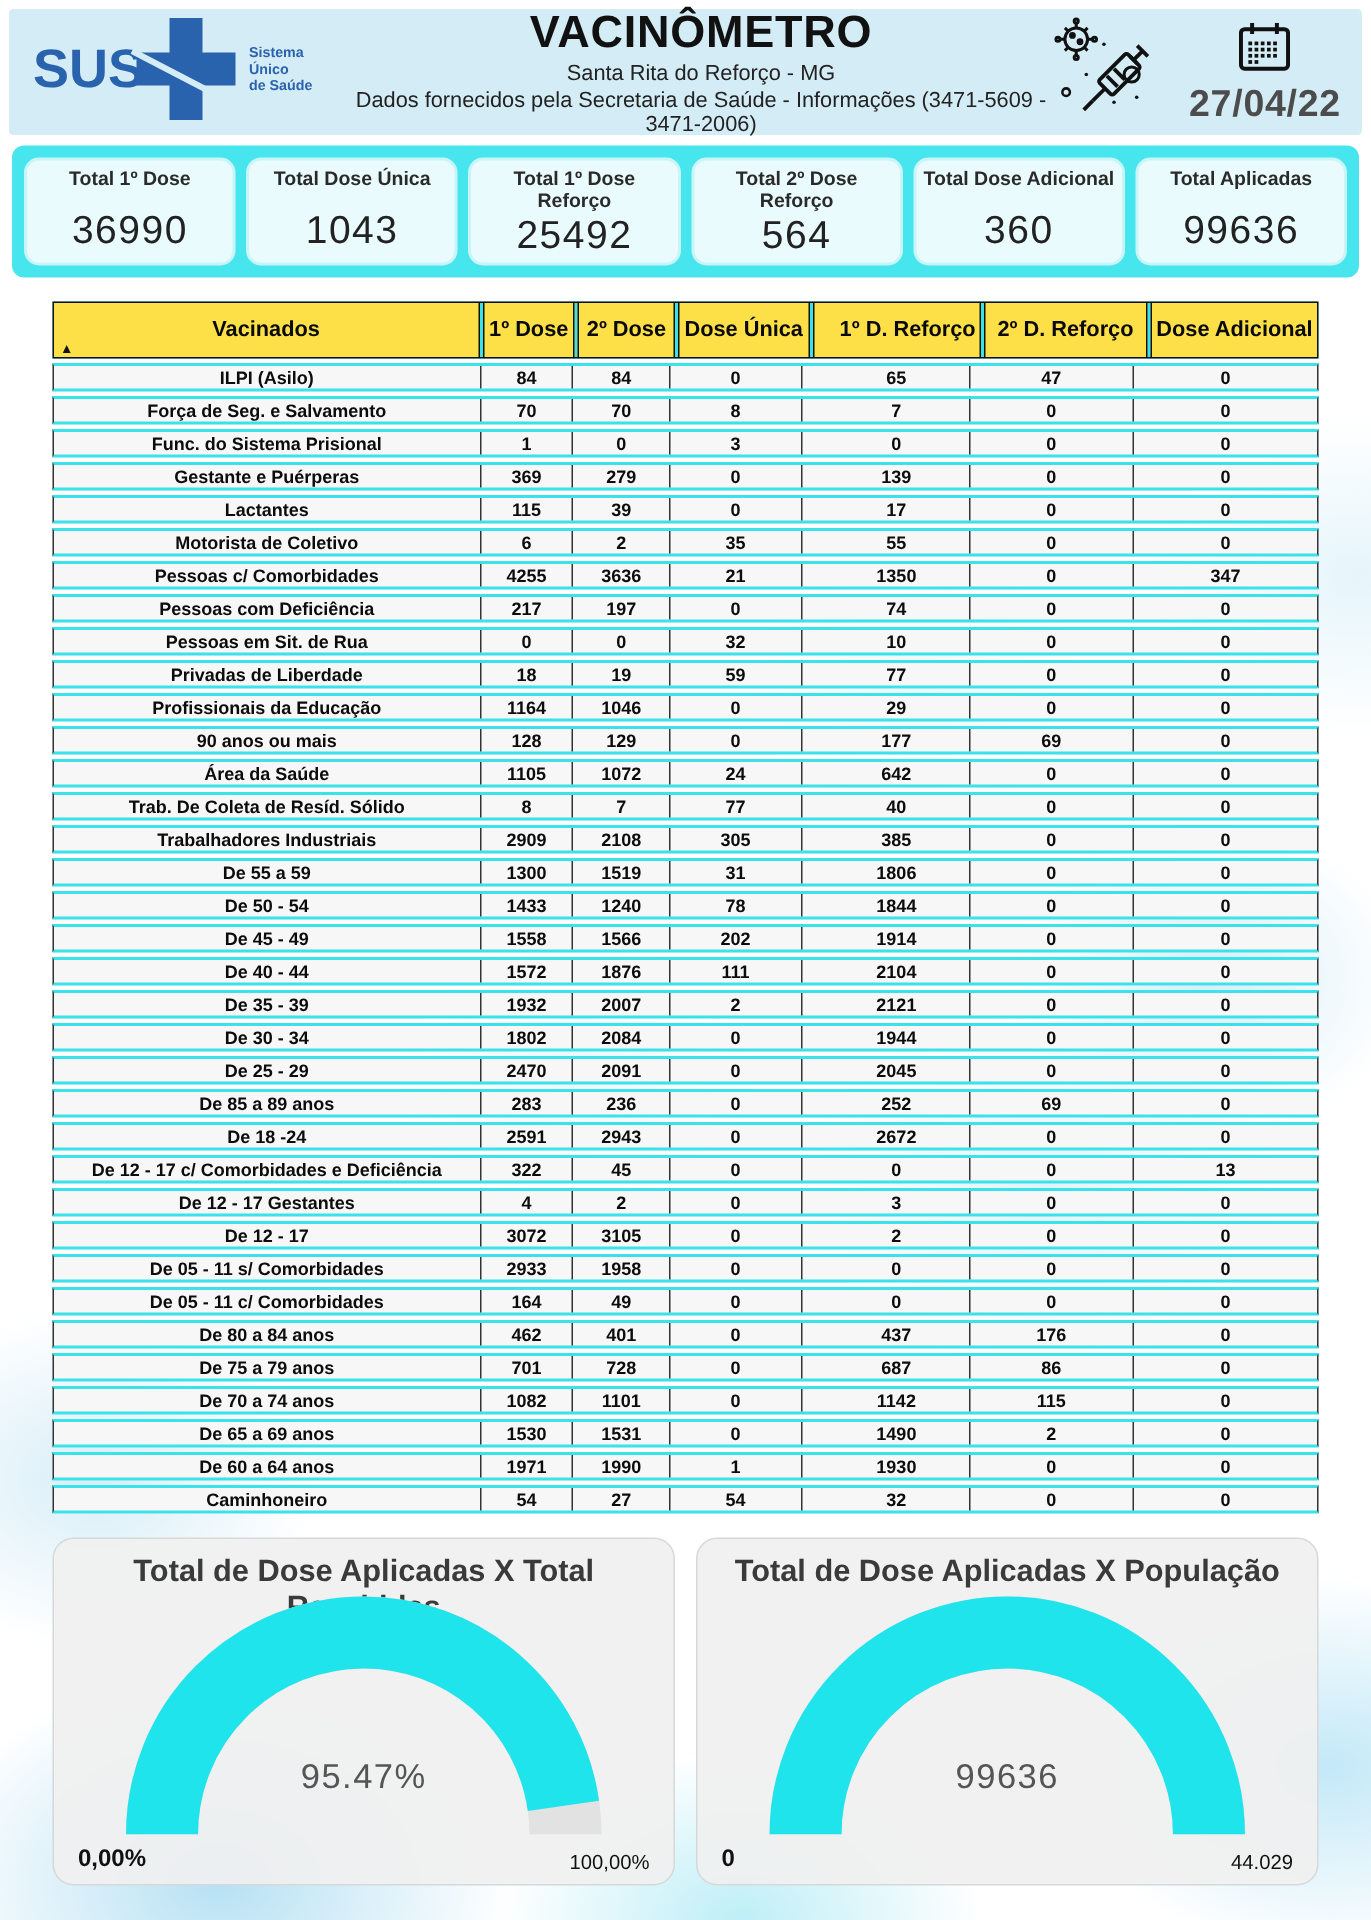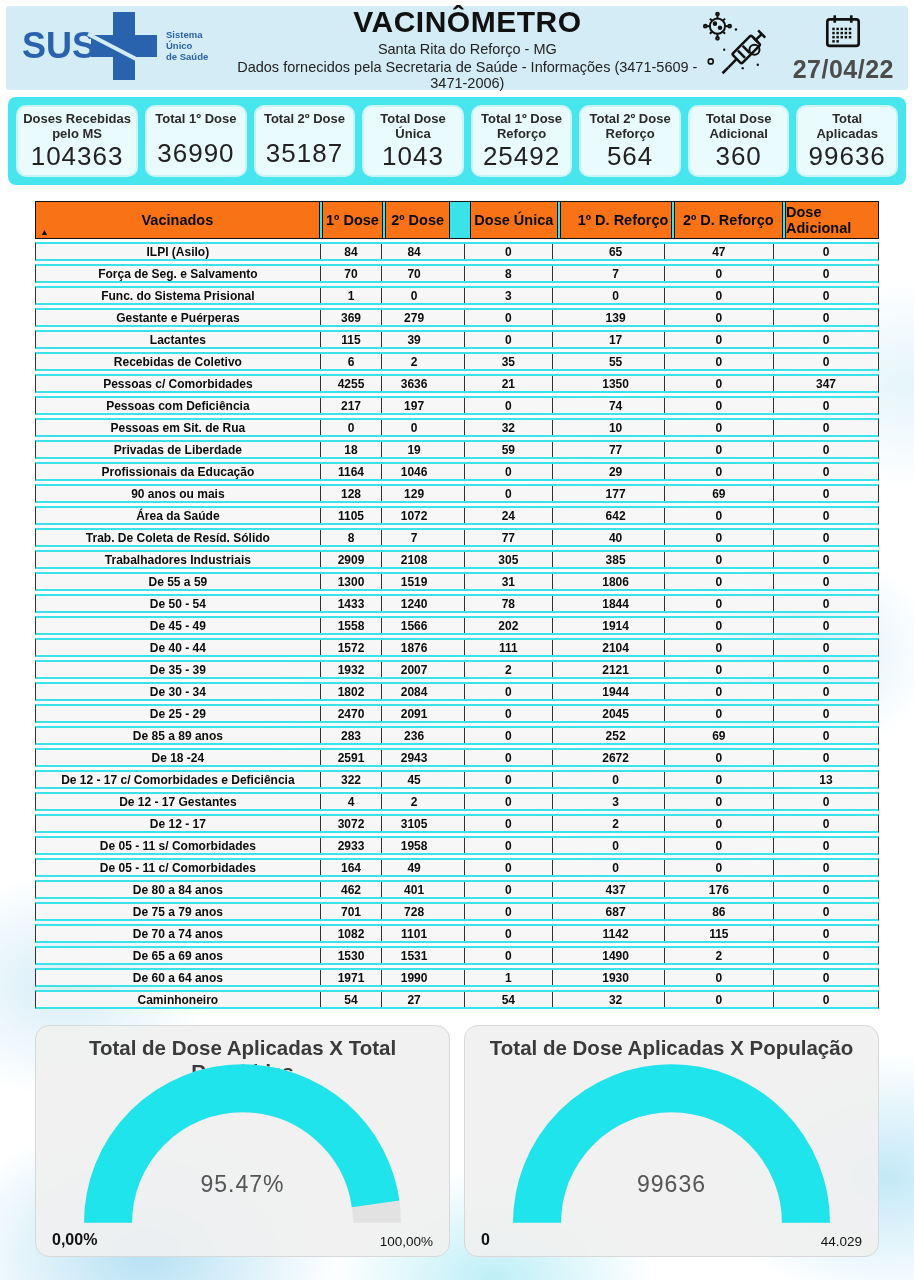--- a/index.html
+++ b/index.html
@@ -73,21 +73,21 @@
 
   
   .vtable { margin: 16px 35px 0; }
   .t-head {
     display: flex; gap: 2px;
     background: #3ae2ea;
     border: 1px solid #111;
     height: 38px;
   }
   .th {
-    background: #f97316;
+    background: #fde047;
     border-left: 1px solid #111; border-right: 1px solid #111;
     display: flex; align-items: center; justify-content: center;
     font-weight: bold; font-size: 14.5px; color: #0a0a0a;
     position: relative;
   }
   .th:first-child { border-left: none; }
   .th:last-child { border-right: none; }
   .sort-arrow { position: absolute; left: 4px; bottom: 1px; font-size: 9px; color: #111; }
   .t-body { margin-top: 3px; }
   .trow {
@@ -97,21 +97,21 @@
     border-left: 1px solid #333; border-right: 1px solid #333;
     height: 19px; margin-bottom: 3px;
   }
   .td {
     display: flex; align-items: center; justify-content: center;
     font-weight: bold; font-size: 12px; color: #0c0c0c;
     height: 100%;
   }
   .td + .td { border-left: 1px solid #333; }
   .c0 { width: 33.7%; } .c1 { width: 7.3%; } .c2 { width: 7.7%; }
-  .c3 { width: 10.4%; margin-left: 18px; } .c4 { width: 13.3%; padding-left: 15px; } .c5 { width: 13.0%; }
+  .c3 { width: 10.4%; } .c4 { width: 13.3%; padding-left: 15px; } .c5 { width: 13.0%; }
   .c6 { flex: 1; }
 
   
   .gauges { margin: 16px 35px 0; display: flex; gap: 14px; }
   .gauge-card {
     flex: 1; height: 232px;
     background: rgba(240,240,240,.92);
     border: 1px solid #d8d8d8;
     border-radius: 14px;
     position: relative;
@@ -209,34 +209,26 @@
             <rect x="10" y="32" width="3" height="3"></rect>
               <rect x="15" y="32" width="3" height="3"></rect>
           </g>
         </svg>
         <div class="date-text">27/04/22</div>
       </div>
     </div>
   </div>
 
   <div class="summary-band">
-  <div class="sum-card wide">
-    <div class="card-label">Doses Recebidas pelo MS</div>
-    <div class="card-value">104363</div>
-  </div>
 
   <div class="sum-card">
     <div class="card-label">Total 1º Dose</div>
     <div class="card-value">36990</div>
   </div>
 
-  <div class="sum-card">
-    <div class="card-label">Total 2º Dose</div>
-    <div class="card-value">35187</div>
-  </div>
 
   <div class="sum-card">
     <div class="card-label">Total Dose Única</div>
     <div class="card-value">1043</div>
   </div>
 
   <div class="sum-card">
     <div class="card-label">Total 1º Dose Reforço</div>
     <div class="card-value">25492</div>
   </div>
@@ -307,21 +299,21 @@
         <div class="trow">
           <div class="td c0">Lactantes</div>
           <div class="td c1">115</div>
           <div class="td c2">39</div>
           <div class="td c3">0</div>
           <div class="td c4">17</div>
           <div class="td c5">0</div>
           <div class="td c6">0</div>
         </div>
         <div class="trow">
-          <div class="td c0">Recebidas de Coletivo</div>
+          <div class="td c0">Motorista de Coletivo</div>
           <div class="td c1">6</div>
           <div class="td c2">2</div>
           <div class="td c3">35</div>
           <div class="td c4">55</div>
           <div class="td c5">0</div>
           <div class="td c6">0</div>
         </div>
         <div class="trow">
           <div class="td c0">Pessoas c/ Comorbidades</div>
           <div class="td c1">4255</div>

